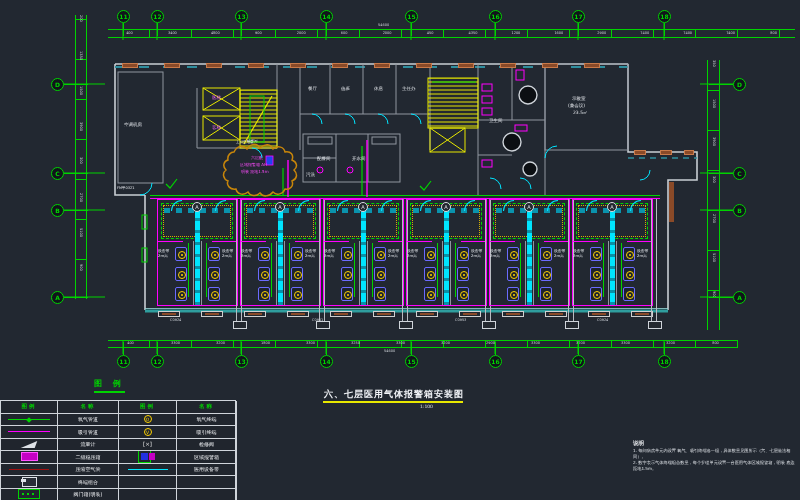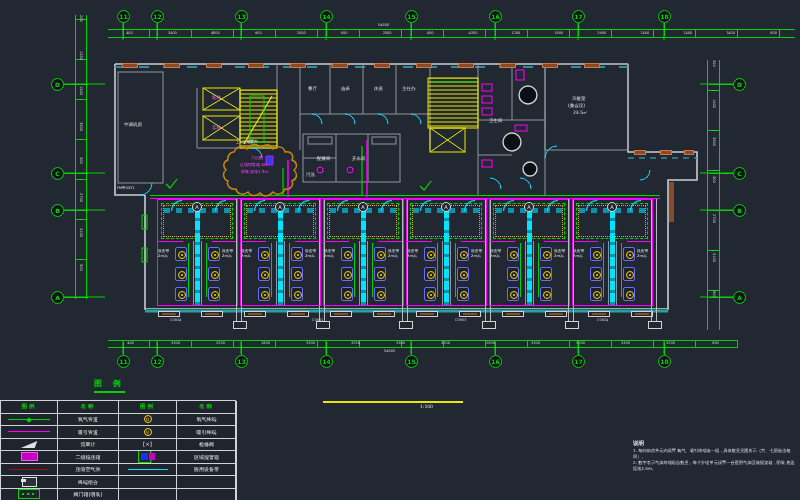--- a/index.html
+++ b/index.html
@@ -596,20 +596,21 @@
     <div class="bub lft" style=";left:51px;top:291px">A</div>
 
     <div class="bub rgt" style=";left:733px;top:78px">D</div>
 
     <div class="bub rgt" style=";left:733px;top:167px">C</div>
 
     <div class="bub rgt" style=";left:733px;top:204px">B</div>
 
     <div class="bub rgt" style=";left:733px;top:291px">A</div>
 
+  <div class="title-text">六、七层医用气体报警箱安装图</div>
   <div class="title-underline"></div>
   <div class="title-scale">1:100</div>
 
   <div class="legend-heading">图 例</div>
   <div class="ltable">
     <div class="lcell lhead">图例</div>
     <div class="lcell lhead">名称</div>
     <div class="lcell lhead">图例</div>
     <div class="lcell lhead">名称</div>
 

